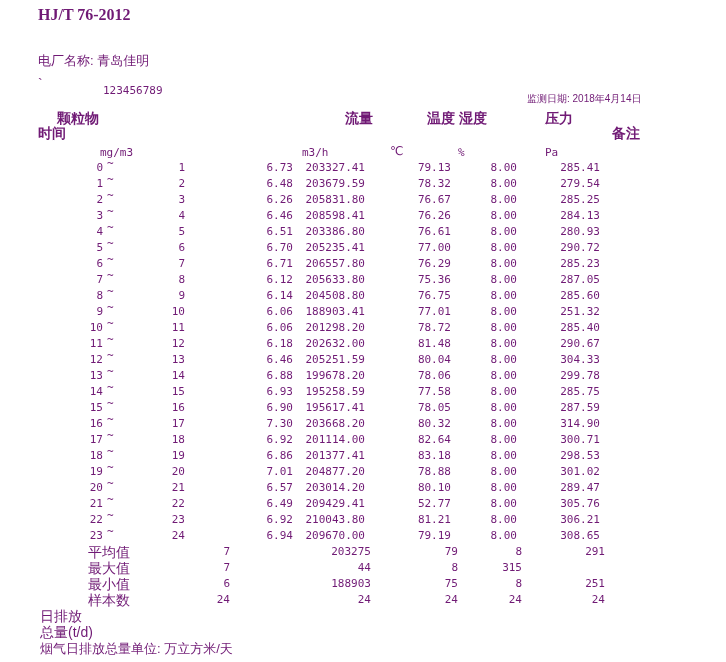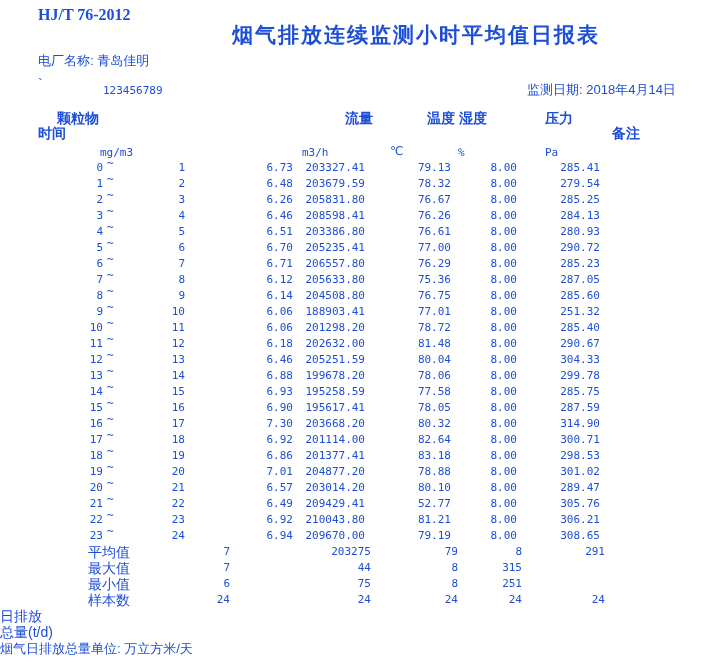--- a/index.html
+++ b/index.html
@@ -1,36 +1,36 @@
 <!DOCTYPE html>
 <html><head>
 <meta charset="utf-8">
 <style>
   html,body{margin:0;padding:0;background:#fff;}
   .page{
     position:relative;
     width:726px;height:662px;
-    background:#fff;color:#1d4ed8;
+    background:#fff;color:#701a75;
     font-family:"Liberation Sans","DejaVu Sans",sans-serif;
     overflow:hidden;
   }
   .abs{position:absolute;white-space:pre;}
   .std{
     left:38px;top:6px;
     font-family:"Liberation Serif","DejaVu Serif",serif;
     font-weight:bold;font-size:16px;
   }
   .title{
     left:232px;top:21px;
     font-weight:bold;font-size:21px;letter-spacing:2px;
   }
   .plant{left:38px;top:52px;font-size:13px;}
   .tick{left:38px;top:76px;font-size:14px;}
   .serial{left:103px;top:84px;}
-  .date{left:527px;top:81px;font-size:13px;}
+  .date{left:527px;top:92px;font-size:10px;}
   .mono,.serial{
     font-family:"DejaVu Sans Mono","Liberation Mono",monospace;
     font-size:11px;
   }
   .hlabel{font-size:14px;font-weight:bold;}
   .h-pm{left:57px;top:110px;}
   .h-time{left:38px;top:125px;}
   .h-flow{left:345px;top:110px;}
   .h-temp{left:427px;top:110px;}
   .h-hum{left:459px;top:110px;}
@@ -61,35 +61,34 @@
   .cell-tilde{
     text-align:left;padding-left:4px;
     font-family:"DejaVu Sans Mono","Liberation Mono",monospace;
     font-size:11px;position:relative;top:-4px;
   }
   .slabel{
     font-size:14px;padding-left:40px;text-align:right;
     white-space:pre;
   }
   .xline{
-    height:16px;line-height:16px;font-size:14px;
+    height:16px;line-height:16px;font-size:14px;padding-left:40px;
     white-space:pre;
   }
   .footer-line{
-    height:16px;line-height:17px;font-size:13px;
+    height:16px;line-height:17px;font-size:13px;padding-left:40px;
     white-space:pre;
   }
 </style>
 </head>
 <body>
 
 <div class="page">
 
   <div class="abs std">HJ/T 76-2012</div>
-  <div class="abs title">烟气排放连续监测小时平均值日报表</div>
 
   <div class="abs plant"><span>电厂名称:</span><span> </span><span>青岛佳明</span></div>
 
   <div class="abs tick">`</div>
   <div class="abs serial">123456789</div>
 
   <div class="abs date"><span>监测日期:</span><span> </span><span>2018年4月14日</span></div>
 
   <div class="abs hlabel h-pm">颗粒物</div>
   <div class="abs hlabel h-time">时间</div>
@@ -387,20 +386,21 @@
           <span class="slabel">最大值</span>
           <span class="num">7</span>
           <span class="num">44</span>
           <span class="num">8</span>
           <span class="num">315</span>
           <span class="num"></span>
         </div>
         <div class="srow">
           <span class="slabel">最小值</span>
           <span class="num">6</span>
+          <span class="num">188903</span>
           <span class="num">75</span>
           <span class="num">8</span>
           <span class="num">251</span>
           <span class="num"></span>
         </div>
         <div class="srow">
           <span class="slabel">样本数</span>
           <span class="num">24</span>
           <span class="num">24</span>
           <span class="num">24</span>

